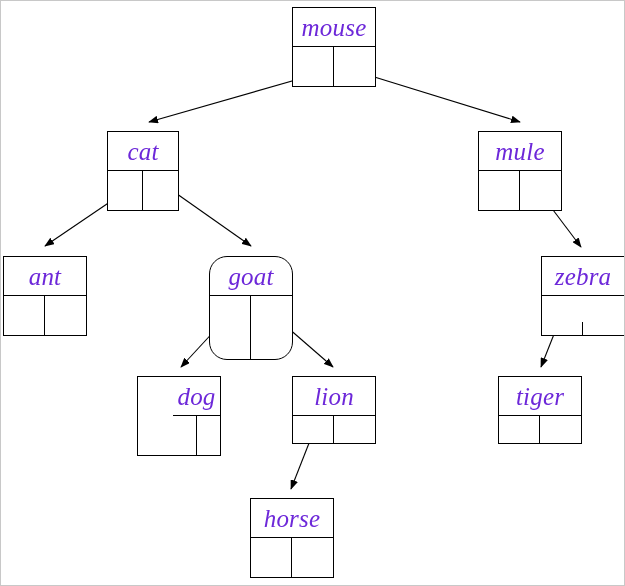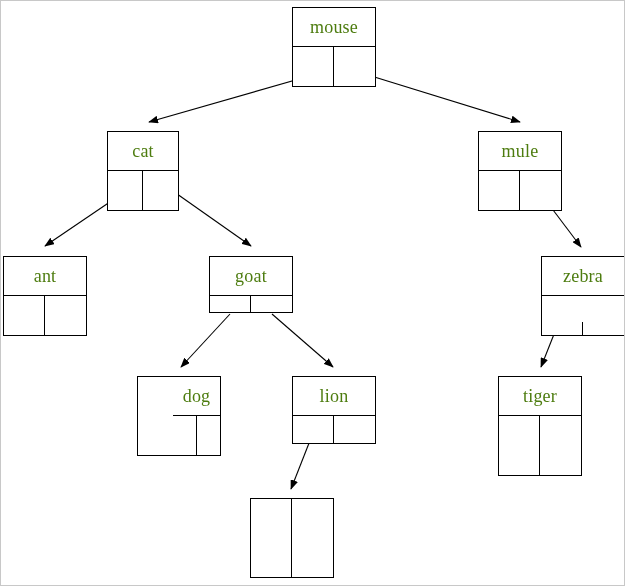--- a/index.html
+++ b/index.html
@@ -34,24 +34,25 @@
     background: #ffffff;
     display: flex;
     flex-direction: column;
   }
   .node-label {
     flex: 0 0 38px;
     display: flex;
     align-items: center;
     justify-content: center;
     border-bottom: 1.2px solid #000000;
-    font-size: 18px;
+    font-size: 25px;
     line-height: 1;
-    color: #4d7c0f;
+    color: #6d28d9;
     letter-spacing: 0.2px;
+    font-style: italic;
   }
   .node-ptrs {
     flex: 1 1 auto;
     display: flex;
   }
   .ptr-cell {
     flex: 1 1 50%;
     box-sizing: border-box;
   }
   .ptr-cell.left {
@@ -104,21 +105,21 @@
           <div class="ptr-cell right"></div>
         </div>
       </div>
       <div class="node" style="left: 2px; top: 255px; width: 84px; height: 80px;">
         <div class="node-label">ant</div>
         <div class="node-ptrs">
           <div class="ptr-cell left"></div>
           <div class="ptr-cell right"></div>
         </div>
       </div>
-      <div class="node" style="left: 208px; top: 255px; width: 84px; height: 57px;">
+      <div class="node" style="left: 208px; top: 255px; width: 84px; height: 104px; border-radius: 18px;">
         <div class="node-label">goat</div>
         <div class="node-ptrs">
           <div class="ptr-cell left"></div>
           <div class="ptr-cell right"></div>
         </div>
       </div>
       <div class="node" style="left: 540px; top: 255px; width: 84px; height: 80px; gap: 26px;">
         <div class="node-label">zebra</div>
         <div class="node-ptrs">
           <div class="ptr-cell left"></div>
@@ -132,28 +133,29 @@
           <div class="ptr-cell right"></div>
         </div>
       </div>
       <div class="node" style="left: 291px; top: 375px; width: 84px; height: 68px;">
         <div class="node-label">lion</div>
         <div class="node-ptrs">
           <div class="ptr-cell left"></div>
           <div class="ptr-cell right"></div>
         </div>
       </div>
-      <div class="node" style="left: 497px; top: 375px; width: 84px; height: 100px; justify-content: flex-end;">
+      <div class="node" style="left: 497px; top: 375px; width: 84px; height: 68px; justify-content: flex-end;">
         <div class="node-label">tiger</div>
         <div class="node-ptrs">
           <div class="ptr-cell left"></div>
           <div class="ptr-cell right"></div>
         </div>
       </div>
       <div class="node" style="left: 249px; top: 497px; width: 84px; height: 80px;">
+        <div class="node-label">horse</div>
         <div class="node-ptrs">
           <div class="ptr-cell left"></div>
           <div class="ptr-cell right"></div>
         </div>
       </div>
     </div>
 
 </div>
 
 </body></html>

